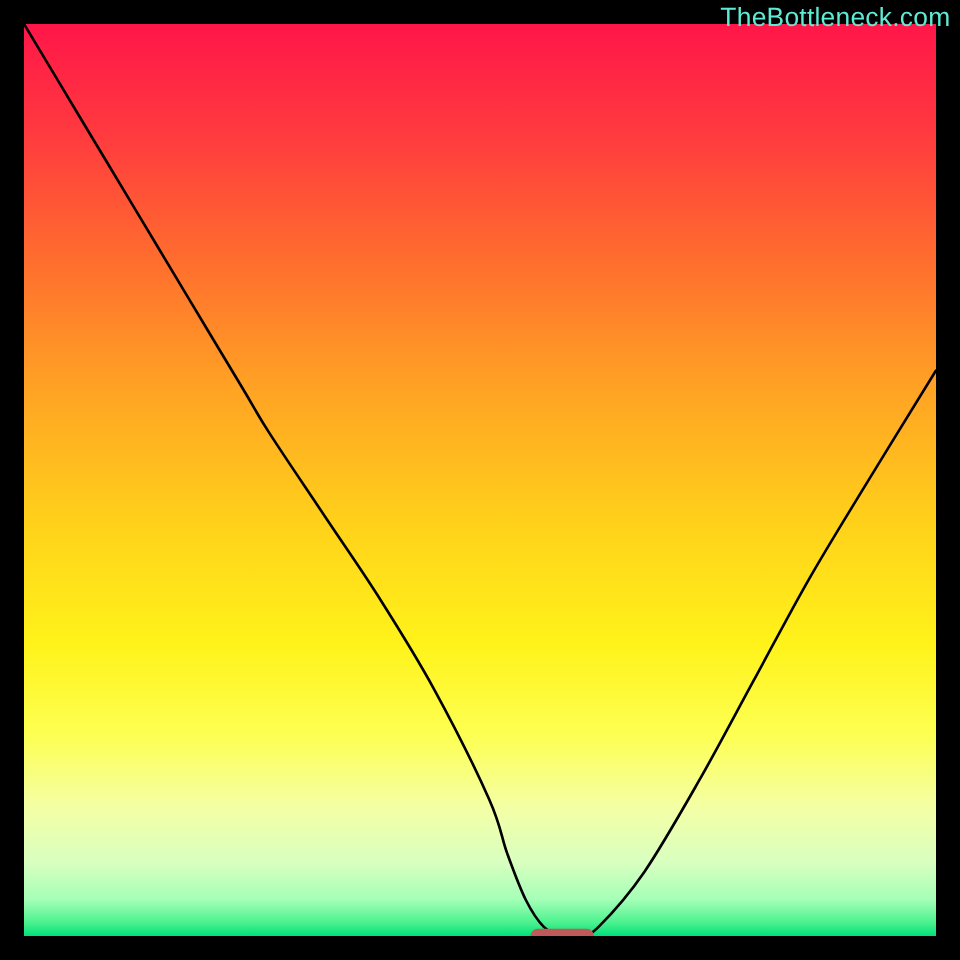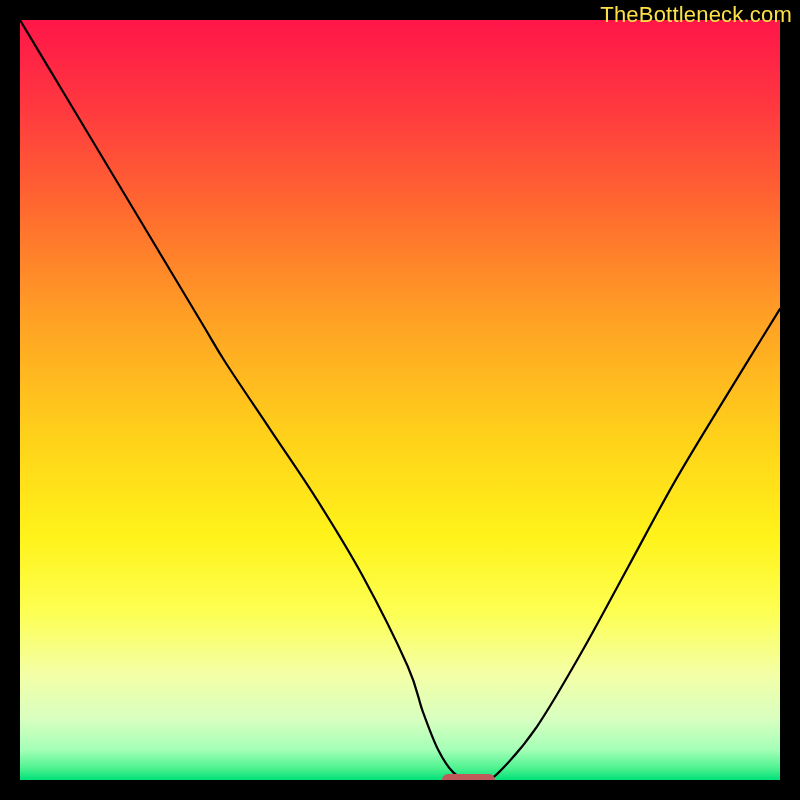--- a/index.html
+++ b/index.html
@@ -32,21 +32,21 @@
   .curve-svg {
     position: absolute;
     inset: 0;
     width: 100%;
     height: 100%;
   }
   .watermark {
     position: absolute;
     top: 2px;
     right: 8px;
-    color: #fde047;
+    color: #5eead4;
     font-size: 22px;
     letter-spacing: 0.2px;
     user-select: none;
   }
   .marker {
     position: absolute;
     background: #c05a5a;
     border-radius: 8px;
   }
 </style>

